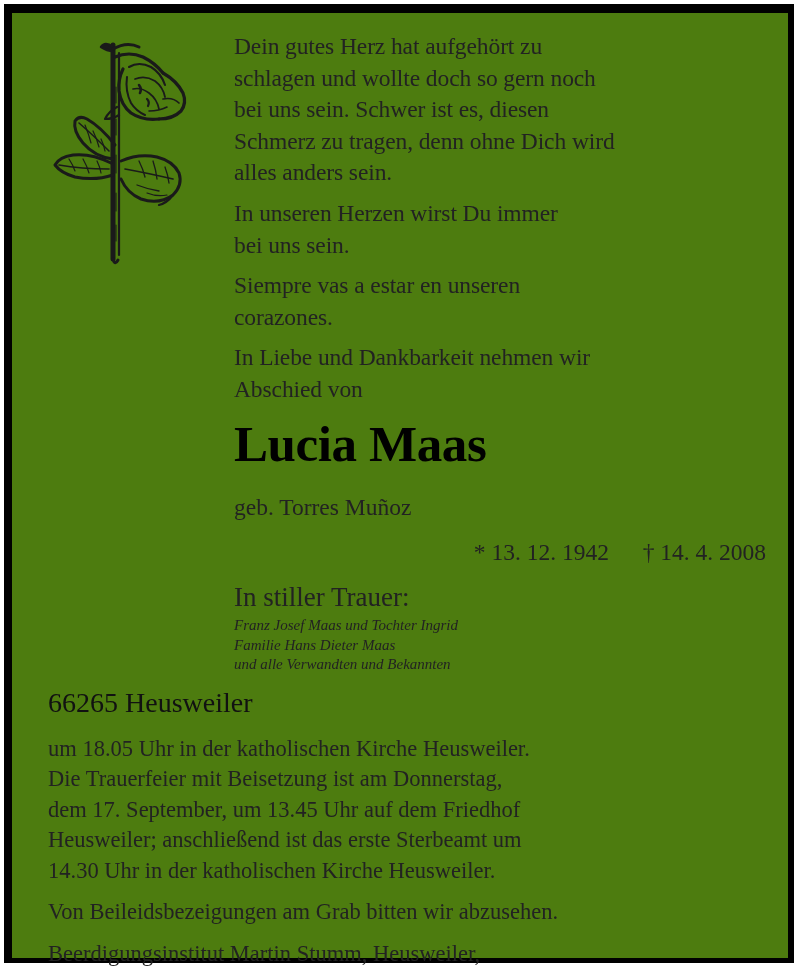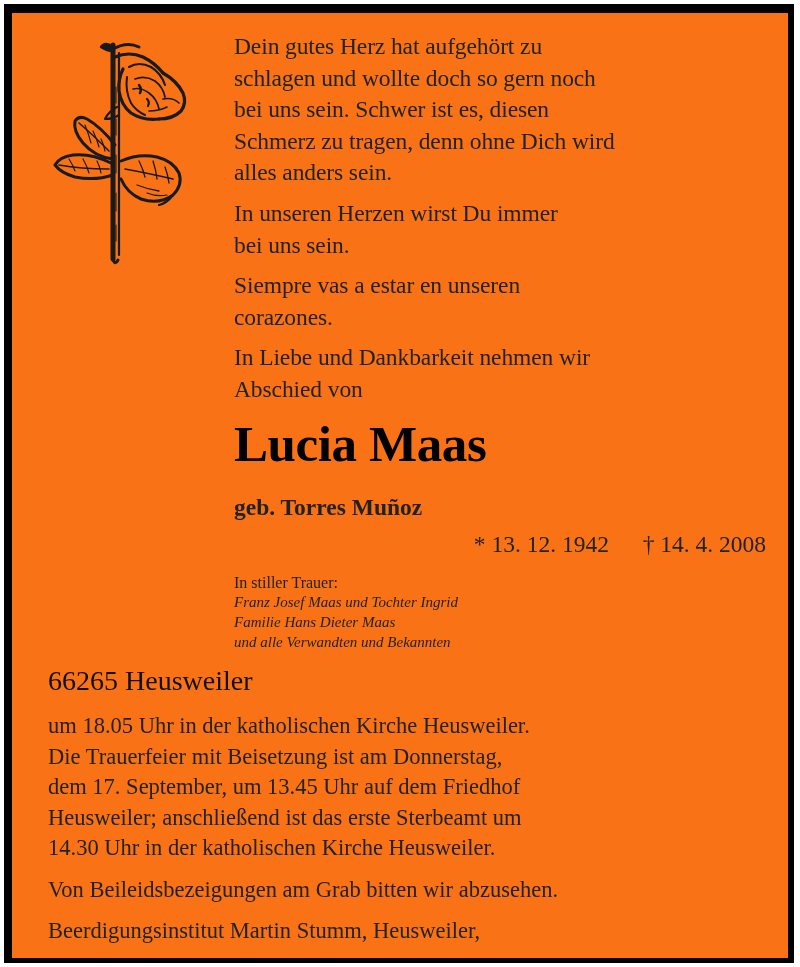--- a/index.html
+++ b/index.html
@@ -33,21 +33,21 @@
     border-right: 6px solid #000000;
     border-bottom: 5px solid #000000;
     background: #ffffff;
   }
 
   #inner {
     position: relative;
     width: 100%;
     height: 100%;
     box-sizing: border-box;
-    background: #f97316;
+    background: #4d7c0f;
     padding: 0;
   }
 
   
   .top-area {
     position: relative;
     display: flex;
     align-items: flex-start;
   }
 
@@ -87,35 +87,34 @@
     color: #000000;
     margin-top: 11px;
     margin-bottom: 21px;
     letter-spacing: -0.4px;
   }
 
   .born-line {
     font-size: 23.5px;
     line-height: 1.3;
     color: #222222;
-    margin-bottom: 7px;
-    font-weight: bold;
+    margin-bottom: 15px;
   }
 
   .dates-line {
     font-size: 23.5px;
     line-height: 1.3;
     color: #222222;
     margin-bottom: 12px;
     text-align: right;
   }
   .dates-line .sep { display: inline-block; width: 22px; }
 
   .mourn-head {
-    font-size: 16px;
+    font-size: 27px;
     line-height: 1.33;
     color: #222222;
   }
   .mourn-list {
     font-size: 15px;
     line-height: 1.33;
     font-style: italic;
     color: #222222;
   }
 

